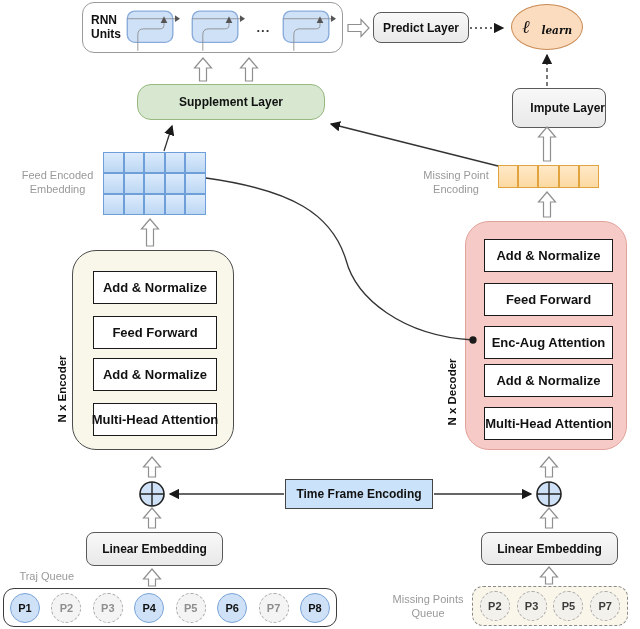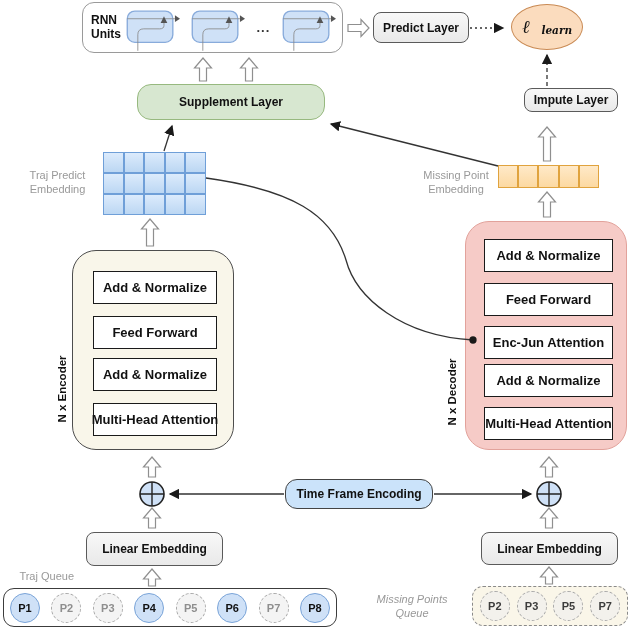--- a/index.html
+++ b/index.html
@@ -19,21 +19,21 @@
   #rnn-cells{display:flex;align-items:center;flex:1;justify-content:space-between;}
   #rnn-cells .dots{font-weight:bold;color:#333;font-size:13px;letter-spacing:1px;margin:0 1px;}
   
   #loss{left:511px;top:4px;width:72px;height:46px;border-radius:50%;background:#fbdcbe;
         border:1.4px solid #c98a54;z-index:5;font-family:"DejaVu Serif",serif;font-style:italic;}
   #loss .sym{font-size:18px;}
   #loss .sub{font-size:10.5px;font-weight:bold;margin-left:12px;transform:translateY(3px);}
   
   #supplement{left:137px;top:84px;width:188px;height:36px;background:#d7e7d0;border:1.5px solid #97b97f;
               border-radius:14px;font-size:12px;z-index:5;}
-  #impute{left:524px;top:88px;width:94px;height:24px;}
+  #impute{left:512px;top:88px;width:94px;height:40px;justify-content:flex-end;}
   
   #traj-grid{left:103px;top:152px;width:103px;height:63px;display:grid;z-index:5;
              grid-template-columns:repeat(5,1fr);grid-template-rows:repeat(3,1fr);}
   #traj-grid .cell{background:linear-gradient(#dcebfc,#bcd7f3);border:1px solid #6f9fd8;}
   #missing-row{left:498px;top:165px;width:101px;height:23px;display:grid;z-index:5;
                grid-template-columns:repeat(5,1fr);}
   #missing-row .cell{background:linear-gradient(#ffe9c8,#fcd9a2);border:1px solid #e0a33e;}
   
   .glabel{color:#999;font-size:11px;line-height:1.3;text-align:center;white-space:pre-line;z-index:5;}
   
@@ -42,21 +42,21 @@
   #decoder{left:465px;top:221px;width:162px;height:229px;background:#f6cbc7;border:1.5px solid #e2a29b;
            border-radius:24px;z-index:4;}
   .inner-box{position:absolute;background:#fff;border:1.4px solid #1a1a1a;display:flex;align-items:center;
              justify-content:center;font-weight:bold;font-size:13px;white-space:nowrap;}
   #encoder .inner-box{left:20px;width:122px;height:31px;}
   #decoder .inner-box{left:18px;width:127px;height:31px;}
   .vlabel{position:absolute;width:100px;text-align:center;font-weight:bold;font-size:11.5px;
           transform:rotate(-90deg);z-index:6;white-space:nowrap;}
   
   #tfe{left:285px;top:479px;width:148px;height:30px;background:#cbe3fa;border:1.4px solid #444;
-       border-radius:12px;font-size:12px;font-weight:bold;z-index:5;text-align:center;}
+       border-radius:0;font-size:12px;font-weight:bold;z-index:5;text-align:center;}
   #linear-left{left:86px;top:532px;width:137px;height:34px;}
   #linear-right{left:481px;top:532px;width:137px;height:33px;}
   
   #traj-queue{left:3px;top:588px;width:334px;height:39px;background:#fff;border:1.6px solid #3c3c3c;
               border-radius:11px;display:flex;align-items:center;justify-content:space-between;
               padding:0 6px;z-index:5;}
   .qc{width:28px;height:28px;border-radius:50%;display:flex;align-items:center;justify-content:center;
       font-size:11px;font-weight:bold;flex:0 0 auto;text-align:right;}
   .qc.present{background:#cfe1f7;border:1.4px solid #7aa4d8;color:#111;}
   .qc.missing{background:#f4f4f4;border:1.4px dashed #a9a9a9;color:#8e8e8e;}
@@ -160,62 +160,62 @@
   </div>
 
   <div id="supplement" class="abs ctr bold">
     <span>Supplement Layer</span>
   </div>
 
   <div id="impute" class="abs ctr gray-box">
     <span>Impute Layer</span>
   </div>
 
-  <div class="abs glabel" style="left:10px;top:168px;width:95px;">Traj Predict
+  <div class="abs glabel" style="left:10px;top:168px;width:95px;">Feed Encoded
 Embedding</div>
   <div id="traj-grid" class="abs">
       <div class="cell"></div>
       <div class="cell"></div>
       <div class="cell"></div>
       <div class="cell"></div>
       <div class="cell"></div>
       <div class="cell"></div>
       <div class="cell"></div>
       <div class="cell"></div>
       <div class="cell"></div>
       <div class="cell"></div>
       <div class="cell"></div>
       <div class="cell"></div>
       <div class="cell"></div>
       <div class="cell"></div>
       <div class="cell"></div>
     </div>
 
   <div class="abs glabel" style="left:408px;top:168px;width:96px;">Missing Point
-Embedding</div>
+Encoding</div>
   <div id="missing-row" class="abs">
       <div class="cell"></div>
       <div class="cell"></div>
       <div class="cell"></div>
       <div class="cell"></div>
       <div class="cell"></div>
     </div>
 
   <div id="encoder" class="abs">
       <div class="inner-box" style="top: 20px;">Add &amp; Normalize</div>
       <div class="inner-box" style="top: 65px;">Feed Forward</div>
       <div class="inner-box" style="top: 107px;">Add &amp; Normalize</div>
       <div class="inner-box" style="top: 152px;">Multi-Head Attention</div>
     </div>
   <div class="vlabel" style="left:12px;top:383px;">N x Encoder</div>
 
   <div id="decoder" class="abs">
       <div class="inner-box" style="top: 17px;">Add &amp; Normalize</div>
       <div class="inner-box" style="top: 61px;">Feed Forward</div>
-      <div class="inner-box" style="top: 104px;">Enc-Jun Attention</div>
+      <div class="inner-box" style="top: 104px;">Enc-Aug Attention</div>
       <div class="inner-box" style="top: 142px;">Add &amp; Normalize</div>
       <div class="inner-box" style="top: 185px;">Multi-Head Attention</div>
     </div>
   <div class="vlabel" style="left:402px;top:386px;">N x Decoder</div>
 
   <div id="tfe" class="abs ctr">
     <span>Time Frame Encoding</span>
   </div>
 
   <div id="linear-left" class="abs ctr gray-box">
@@ -230,21 +230,21 @@
       <div class="qc present">P1</div>
       <div class="qc missing">P2</div>
       <div class="qc missing">P3</div>
       <div class="qc present">P4</div>
       <div class="qc missing">P5</div>
       <div class="qc present">P6</div>
       <div class="qc missing">P7</div>
       <div class="qc present">P8</div>
     </div>
 
-  <div class="abs glabel" style="left:370px;top:592px;width:84px;font-style:italic;">Missing Points
+  <div class="abs glabel" style="left:386px;top:592px;width:84px;">Missing Points
 Queue</div>
   <div id="missing-queue" class="abs">
       <div class="qc">P2</div>
       <div class="qc">P3</div>
       <div class="qc">P5</div>
       <div class="qc">P7</div>
     </div>
 
 </div>
 

